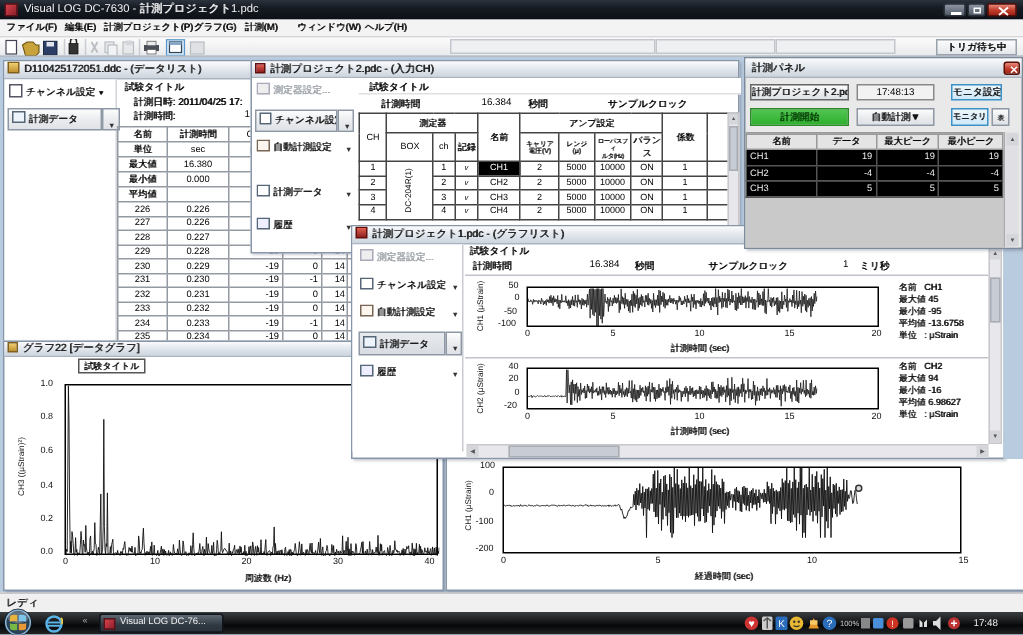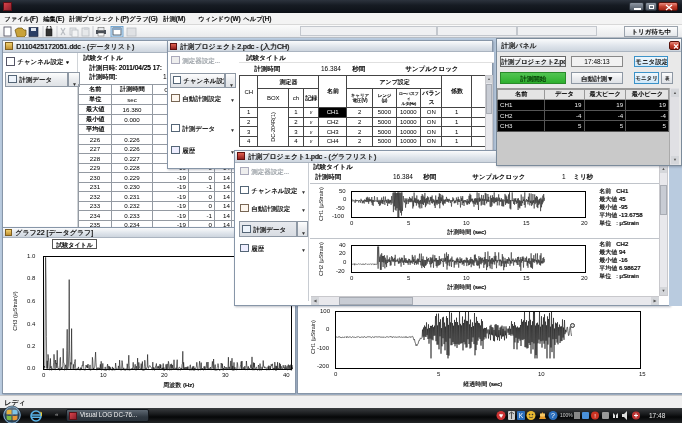--- a/index.html
+++ b/index.html
@@ -14,20 +14,21 @@
 .arr{position:absolute;font-size:5px;color:#333;}
 table{border-collapse:collapse;}
 svg{display:block;}
 .tick{position:absolute;font-size:6px;color:#111;}
 .info{position:absolute;font-size:6px;color:#111;white-space:nowrap;}
 .rot{position:absolute;font-size:5.5px;color:#111;white-space:nowrap;transform:rotate(-90deg);transform-origin:center;}
 </style></head><body>
 
 <div class="abs" style="left:0;top:0;width:682px;height:13px;background:linear-gradient(#2c333d,#161b23 40%,#0c1016);">
   <span class="abs" style="left:3px;top:2px;width:9px;height:9px;background:linear-gradient(135deg,#d8434a,#8c1f2c);border:1px solid #5c1017;"></span>
+  <span class="abs" style="left:16px;top:1px;font-size:7.5px;color:#f2f2f2;white-space:nowrap;">Visual LOG DC-7630 - <span class="cjk">計測プロジェクト</span>1.pdc</span>
   <span class="abs" style="left:629px;top:2px;width:15px;height:9px;background:linear-gradient(#8e97a3,#525c68);border:1px solid #2c333c;border-radius:2px;">
       <span class="abs" style="left:4px;top:5px;width:7px;height:2px;background:#fff;"></span>
     </span>
   <span class="abs" style="left:645px;top:2px;width:12px;height:9px;background:linear-gradient(#8e97a3,#525c68);border:1px solid #2c333c;border-radius:2px;">
       <span class="abs" style="left:3px;top:2px;width:5px;height:4px;border:1px solid #fff;"></span>
     </span>
   <span class="abs" style="left:658px;top:2px;width:20px;height:9px;background:linear-gradient(#e98b7e,#c3402f 50%,#a02315);border:1px solid #571009;border-radius:2px;">
       <svg class="abs" style="left:6px;top:1px;" width="8" height="7" viewBox="0 0 8 7">
         <path d="M1 1 L7 6 M7 1 L1 6" stroke="#fff" stroke-width="1.3"></path>
       </svg>

